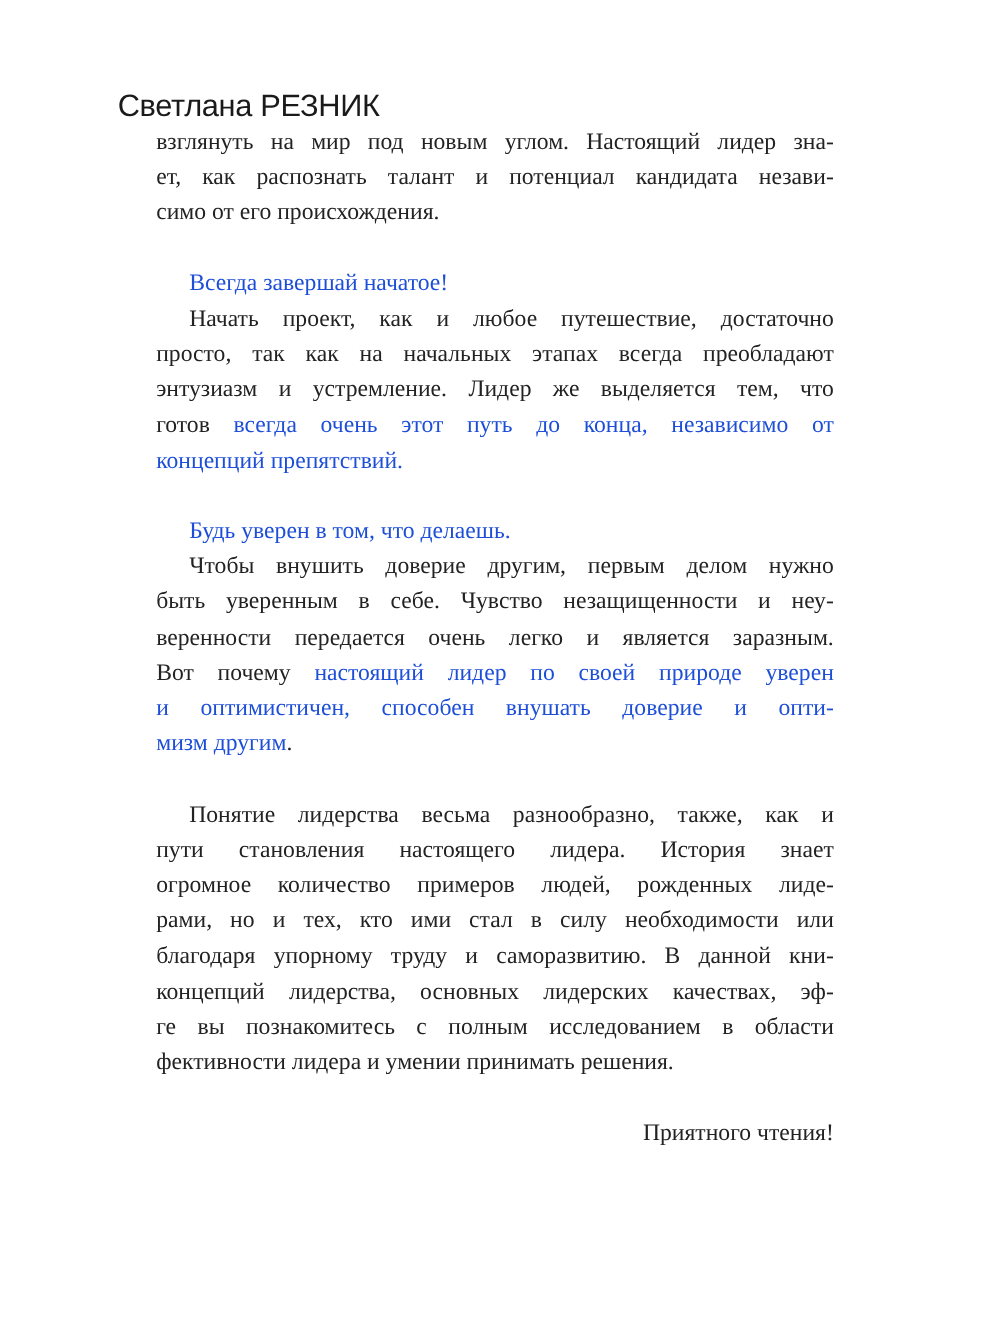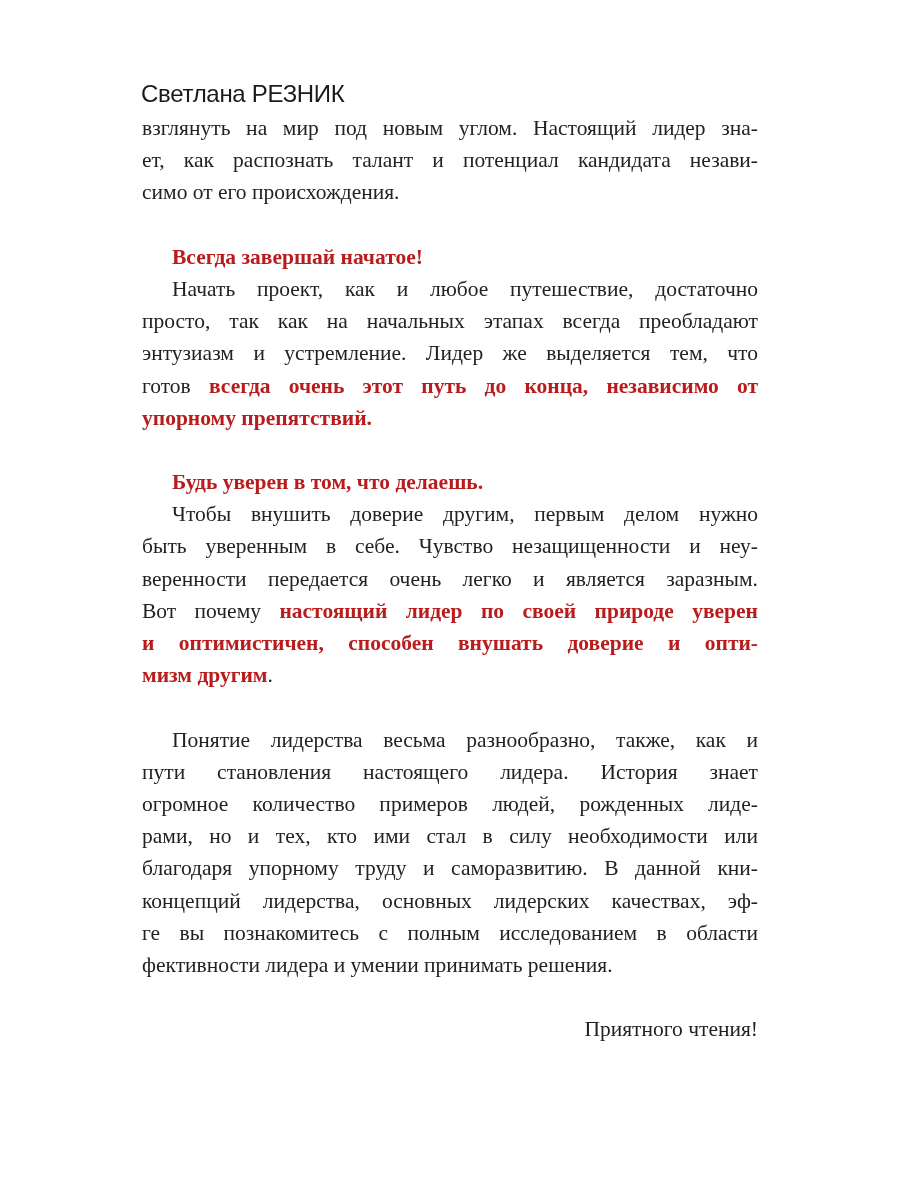--- a/index.html
+++ b/index.html
@@ -1,50 +1,50 @@
 <!DOCTYPE html>
 <html><head>
 <meta charset="utf-8">
 <style>
   html, body { margin: 0; padding: 0; background: #ffffff; }
   body { width: 900px; height: 1200px; position: relative; overflow: hidden; color: #1a1a1a; }
   .running-head {
     position: absolute; left: 107px; top: 80px;
     font-family: "Liberation Sans", sans-serif;
-    font-size: 24px; letter-spacing: -0.3px; color: #1a1a1a; margin-left: 34px;
+    font-size: 28px; letter-spacing: -0.3px; color: #1a1a1a;
   }
   .body-text {
     position: absolute; left: 142px; top: 112px; width: 616px;
     font-family: "Liberation Serif", serif;
     font-size: 21.5px; line-height: 32.2px; color: #222;
   }
   .line { display: block; white-space: nowrap; text-align: justify; text-align-last: justify; height: 32.2px; }
   .line.last { text-align-last: left; }
   .line.indent { padding-left: 30px; }
   .line.right { text-align: left; text-align-last: right; }
   .gap { height: 32.2px; }
-  b { font-weight: bold; color: #b91c1c; }
+  b { font-weight: normal; color: #1d4ed8; }
 </style>
 </head>
 <body>
 
 <div class="running-head">Светлана РЕЗНИК</div>
 
 <div class="body-text">
   <span class="line">взглянуть на мир под новым углом. Настоящий лидер зна-</span>
   <span class="line">ет, как распознать талант и потенциал кандидата незави-</span>
   <span class="line last">симо от его происхождения.</span>
   <div class="gap"></div>
 
   <span class="line last indent"><b>Всегда завершай начатое!</b></span>
   <span class="line indent">Начать проект, как и любое путешествие, достаточно</span>
   <span class="line">просто, так как на начальных этапах всегда преобладают</span>
   <span class="line">энтузиазм и устремление. Лидер же выделяется тем, что</span>
   <span class="line"><span>готов </span><b>всегда очень этот путь до конца, независимо от</b></span>
-  <span class="line last"><b>упорному препятствий.</b></span>
+  <span class="line last"><b>концепций препятствий.</b></span>
   <div class="gap"></div>
 
   <span class="line last indent"><b>Будь уверен в том, что делаешь.</b></span>
   <span class="line indent">Чтобы внушить доверие другим, первым делом нужно</span>
   <span class="line">быть уверенным в себе. Чувство незащищенности и неу-</span>
   <span class="line">веренности передается очень легко и является заразным.</span>
   <span class="line"><span>Вот почему </span><b>настоящий лидер по своей природе уверен</b></span>
   <span class="line"><b>и оптимистичен, способен внушать доверие и опти-</b></span>
   <span class="line last"><b>мизм другим</b><span>.</span></span>
   <div class="gap"></div>

